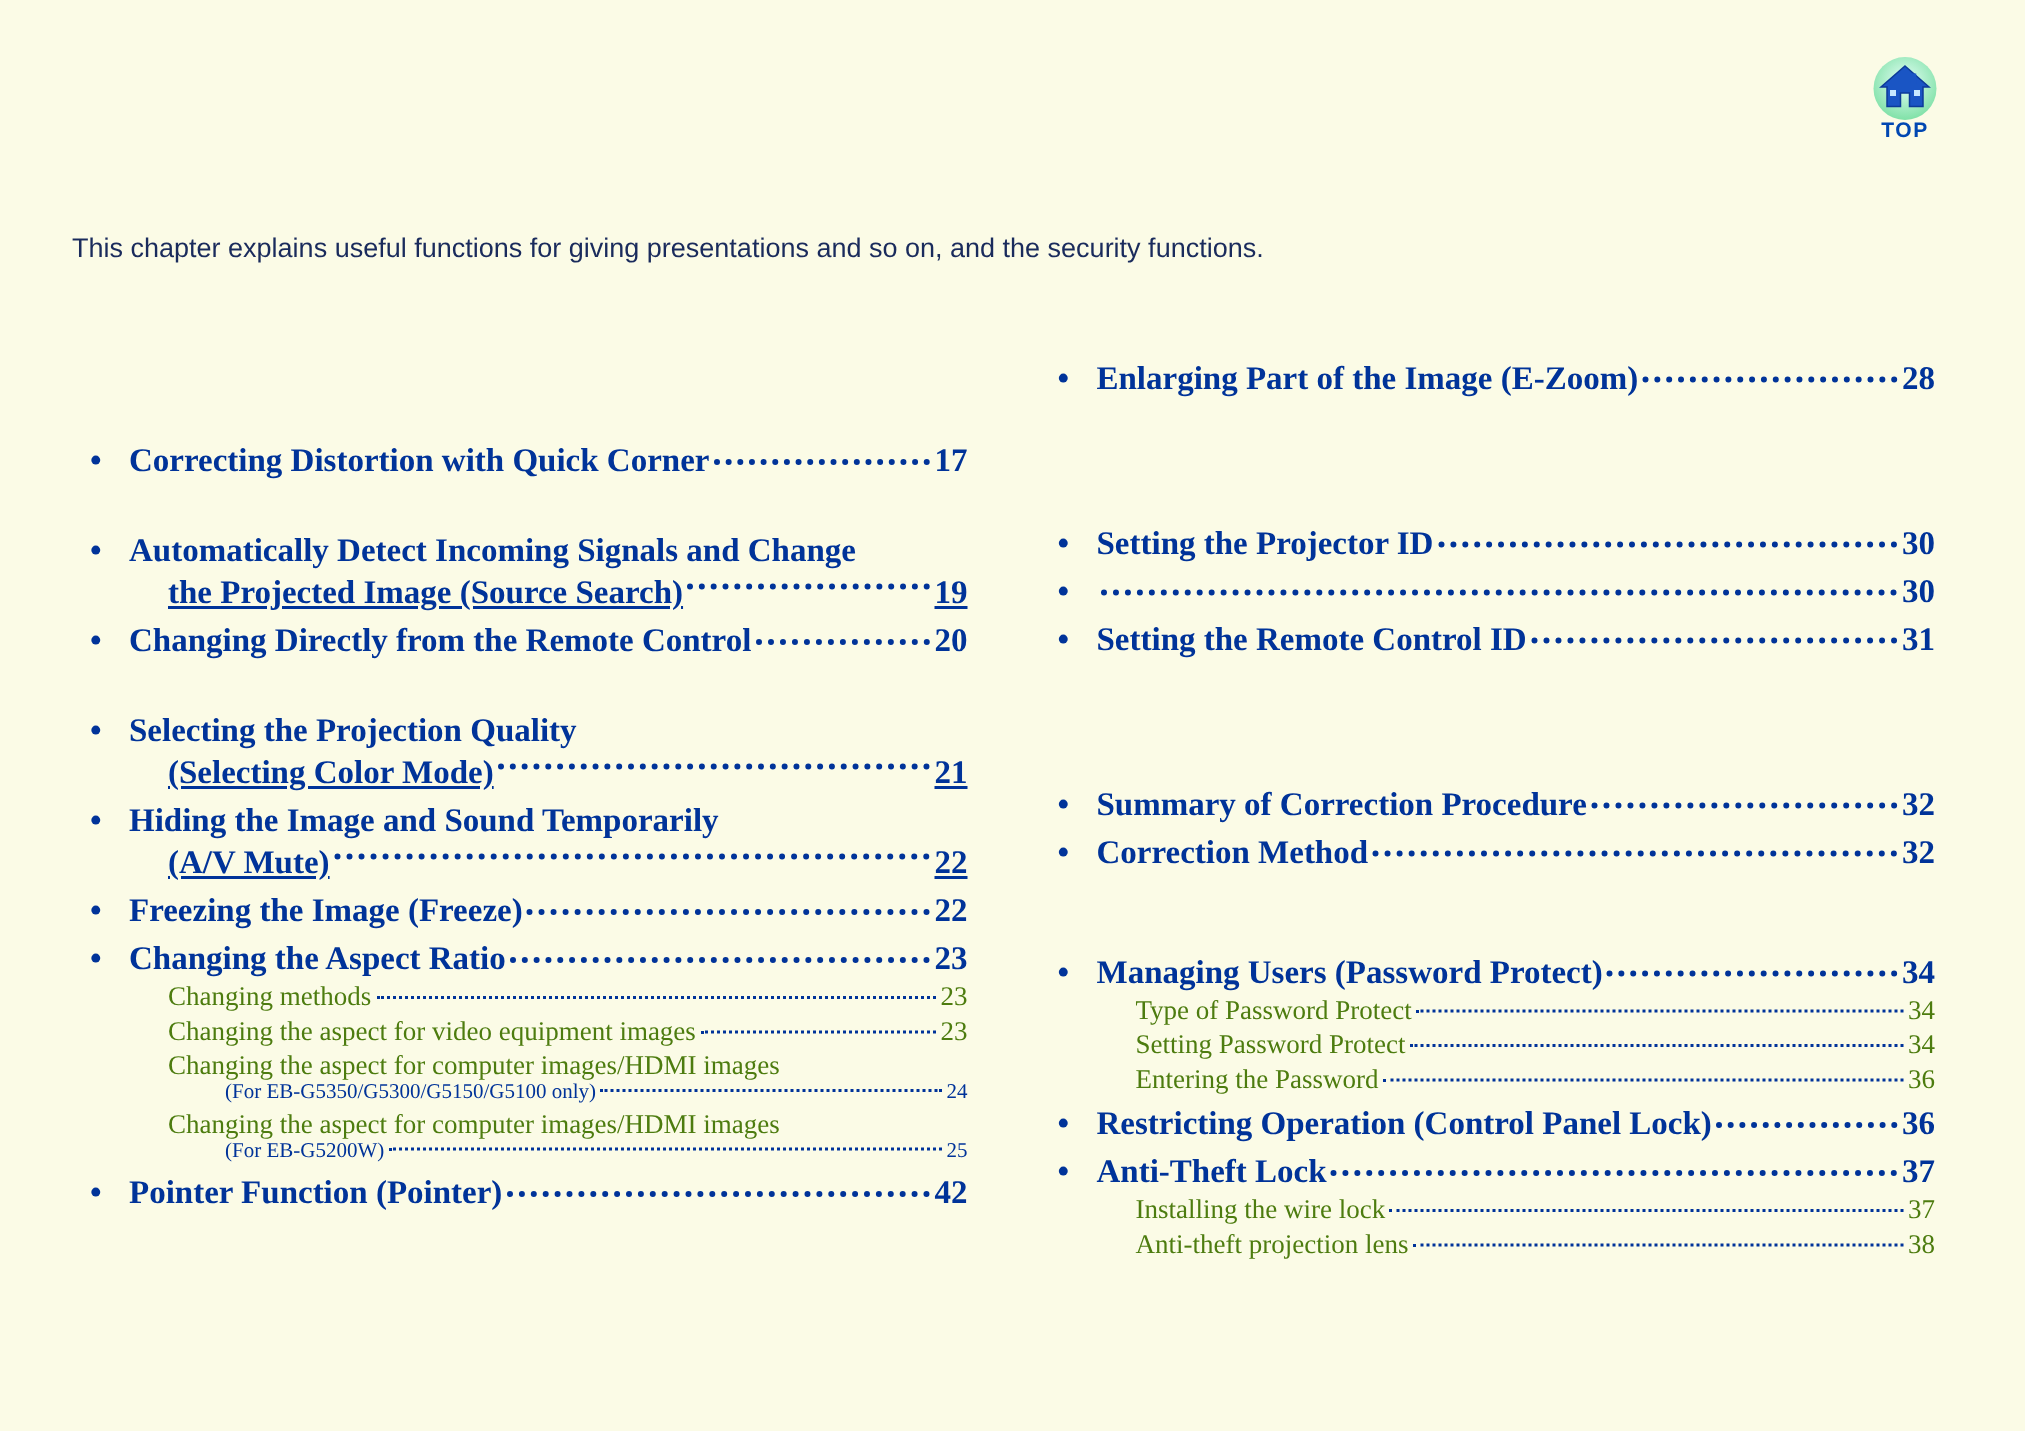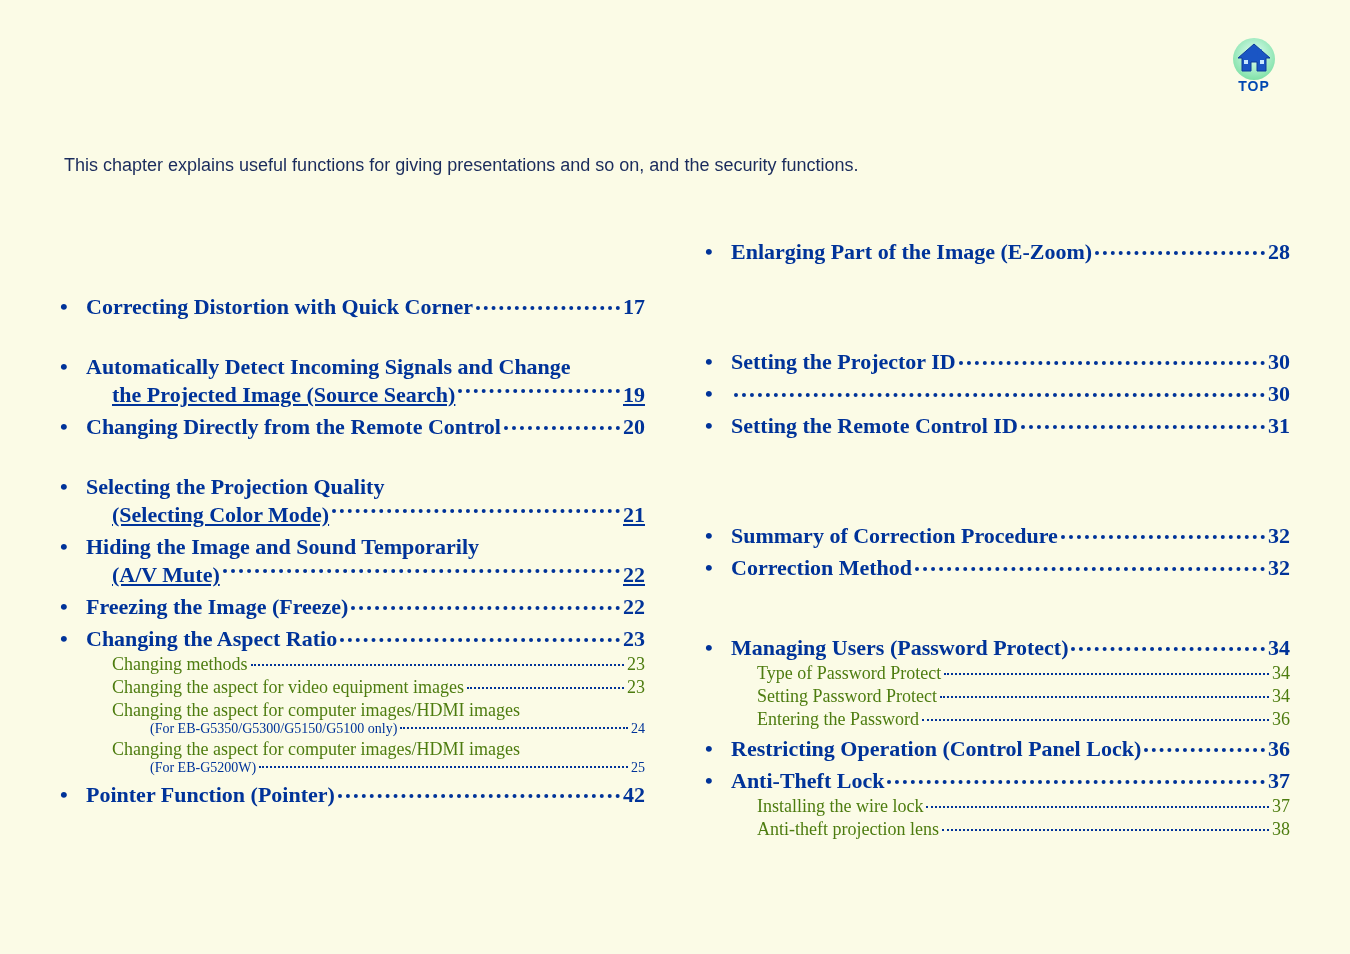--- a/index.html
+++ b/index.html
@@ -14,40 +14,40 @@
   }
   .page {
     position: relative;
     width: 100%;
     height: 100%;
     box-sizing: border-box;
   }
   .top-icon {
     position: absolute;
     top: 30px;
-    right: 64px;
+    right: 48px;
     width: 64px;
     height: 64px;
     display: flex;
     flex-direction: column;
     align-items: center;
     justify-content: flex-end;
   }
   .top-icon svg { display: block; }
   .top-icon .top-label {
     font-family: Arial, Helvetica, sans-serif;
     font-weight: bold;
     font-size: 14px;
     color: #0047b2;
     letter-spacing: 1px;
     margin-top: -2px;
   }
   .intro {
     position: absolute;
-    left: 64px;
+    left: 48px;
     top: 155px;
     font-family: Arial, Helvetica, sans-serif;
     font-size: 18px;
     color: #1a2b5c;
   }
   .columns {
     position: absolute;
     left: 60px;
     top: 230px;
     right: 60px;

